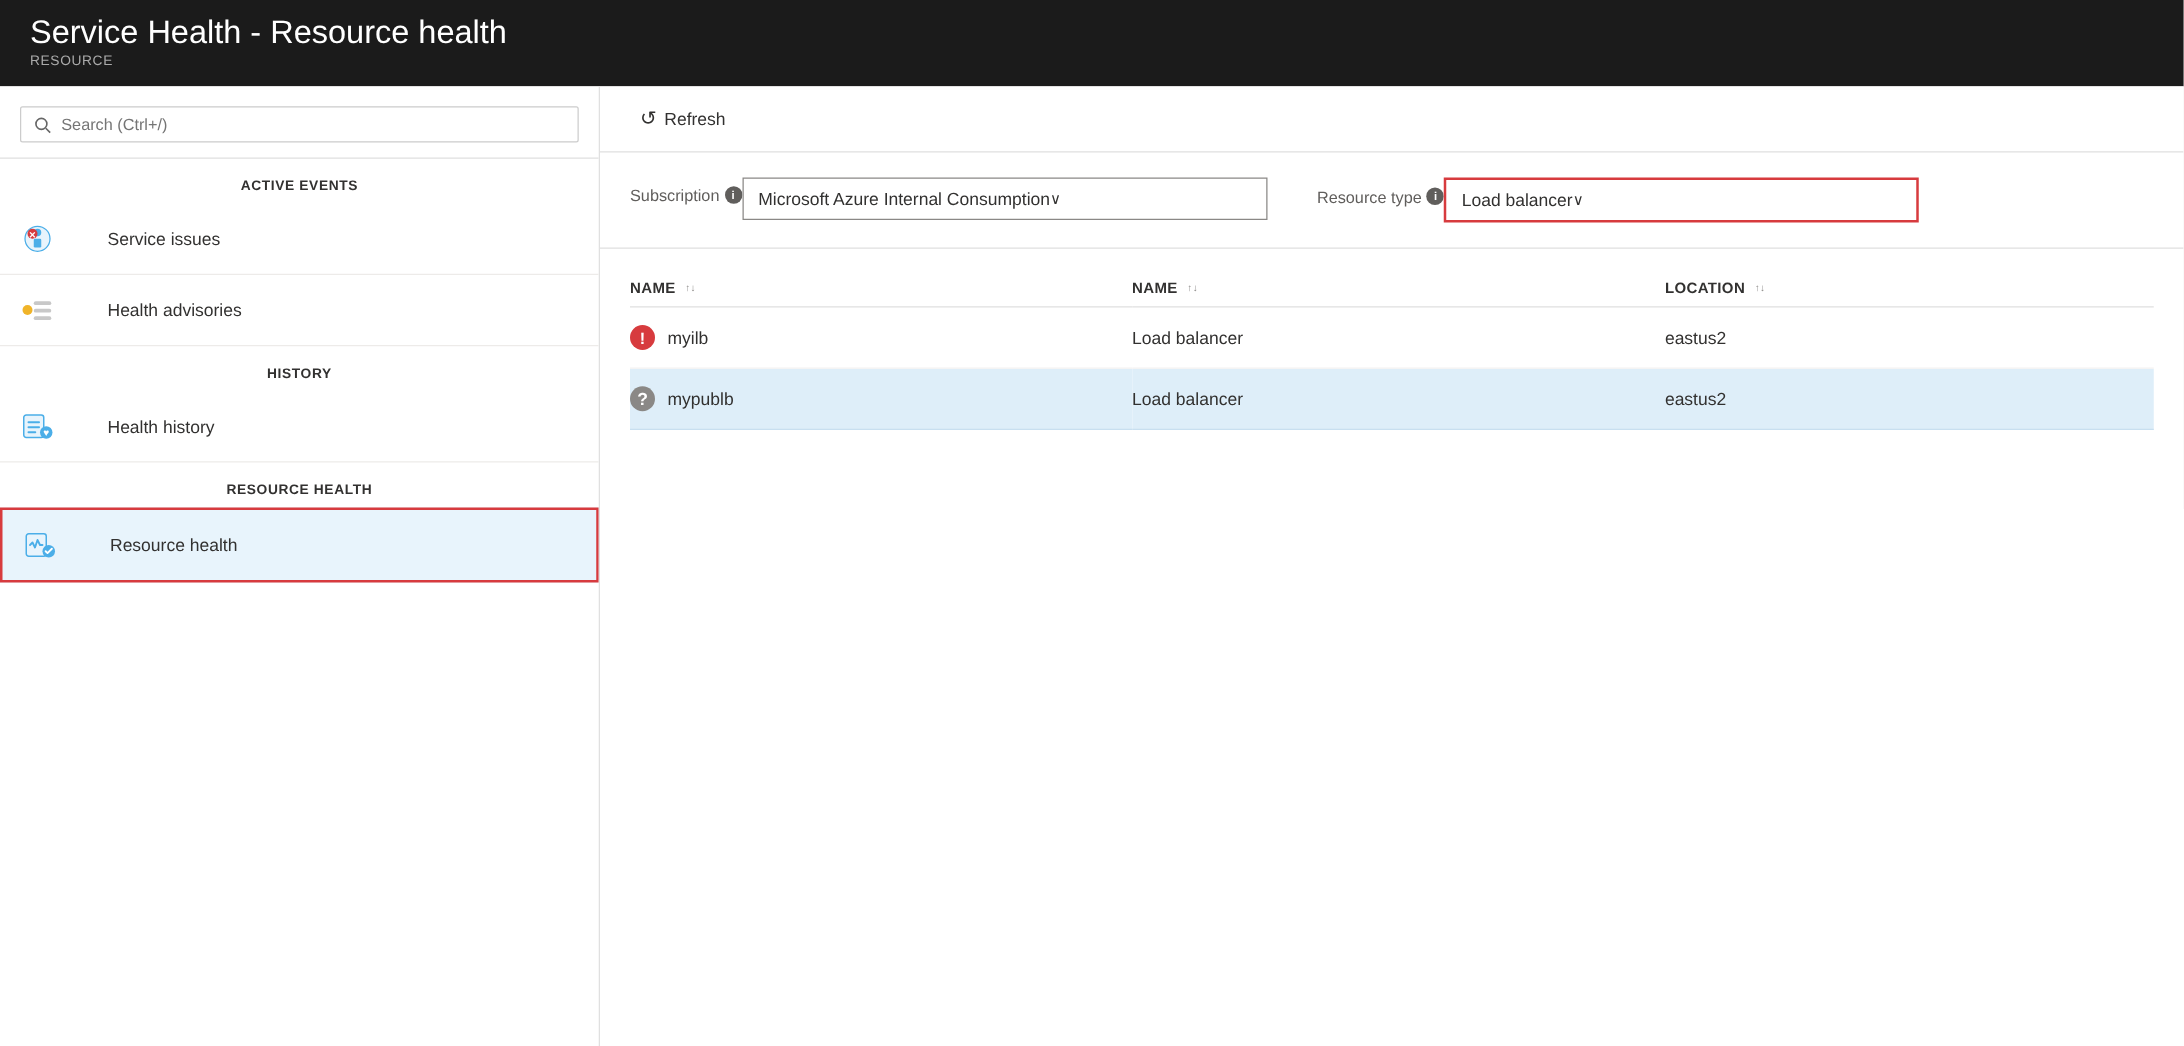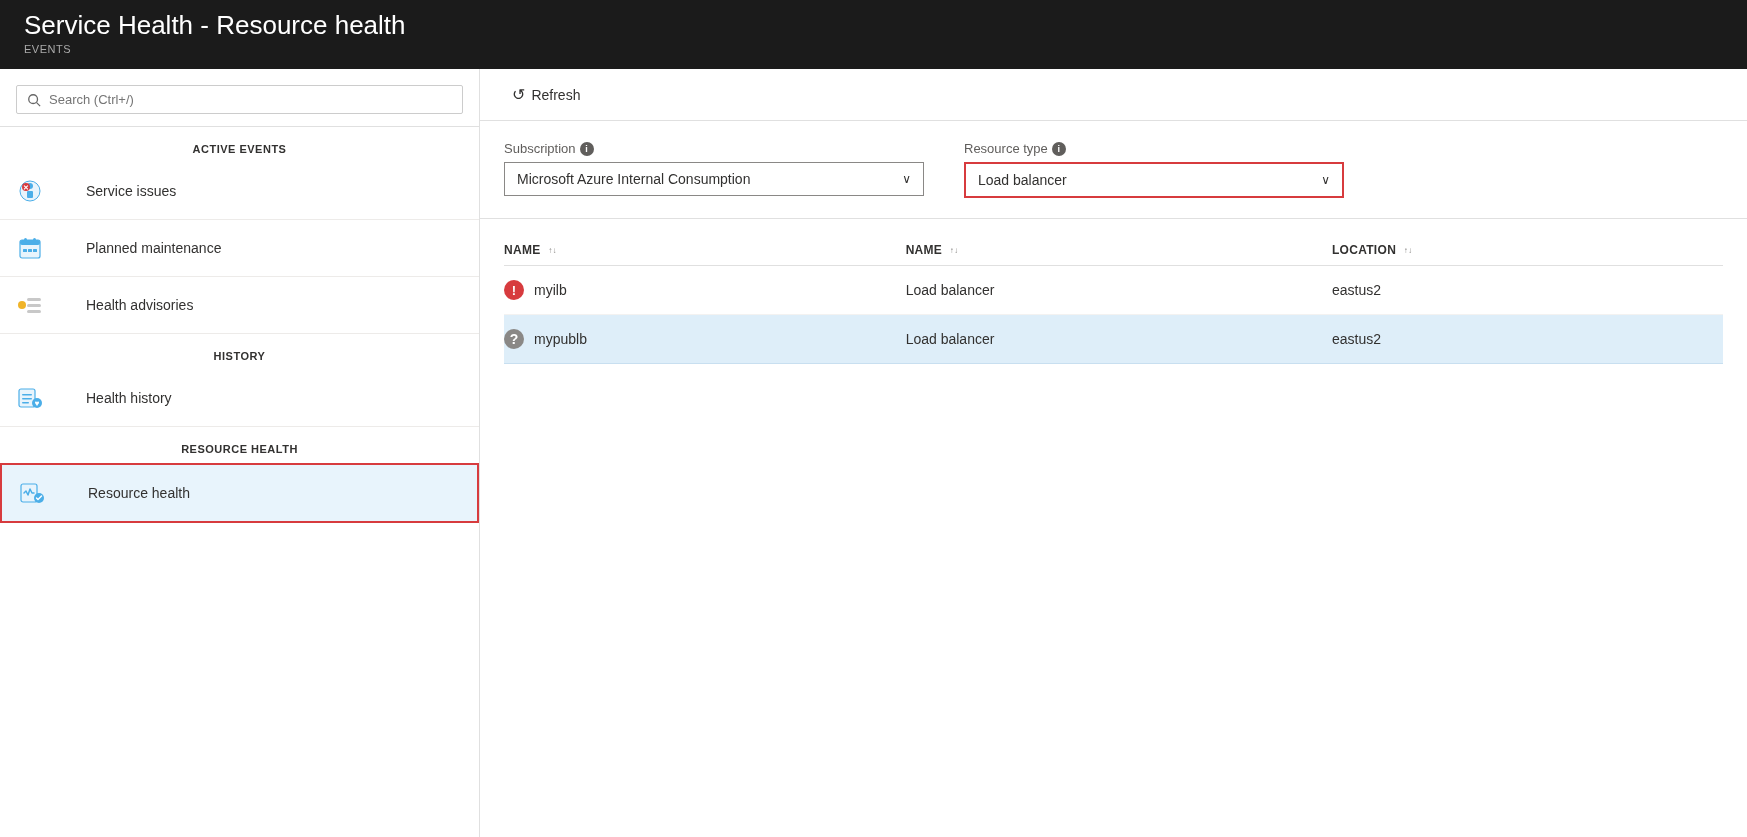--- a/index.html
+++ b/index.html
@@ -137,21 +137,21 @@
 
     .filters-row {
       display: flex;
       align-items: flex-start;
       padding: 20px 24px;
       gap: 40px;
       border-bottom: 1px solid #e0e0e0;
     }
     .filter-group {
       display: flex;
-      flex-direction: column;
+      flex-direction: row;
       min-width: 300px;
     }
     .filter-group.resource-type { min-width: 340px; }
     .filter-label {
       font-size: 13px;
       color: #605e5c;
       margin-bottom: 6px;
       display: flex;
       align-items: center;
       gap: 4px;
@@ -164,21 +164,20 @@
       height: 14px;
       background: #605e5c;
       border-radius: 50%;
       color: #fff;
       font-size: 9px;
       font-weight: bold;
     }
     .filter-select {
       display: flex;
       align-items: center;
-      justify-content: space-between;
       border: 1px solid #8a8886;
       padding: 8px 12px;
       cursor: pointer;
       background: #fff;
       font-size: 14px;
       color: #323130;
       min-width: 420px;
     }
     .filter-select.resource-type-select {
       min-width: 380px;
@@ -255,21 +254,21 @@
       align-items: center;
       gap: 10px;
     }
     .th-name { padding-left: 30px; }
   </style>
 </head>
 <body>
 
 <div class="header">
   <div class="header-title">Service Health - Resource health</div>
-  <div class="header-subtitle">EVENTS</div>
+  <div class="header-subtitle">RESOURCE</div>
 </div>
 
 <div class="main-layout">
 
   <div class="sidebar">
 
     <div class="sidebar-search">
       <div class="search-box">
         <svg class="search-icon-svg" width="14" height="14" viewBox="0 0 16 16" fill="none">
           <circle cx="7" cy="7" r="5" stroke="#666" stroke-width="1.5"></circle>
@@ -287,34 +286,20 @@
           <circle cx="13" cy="13" r="10" fill="#e8f4fc" stroke="#4baee8" stroke-width="1"></circle>
           <circle cx="13" cy="8" r="3" fill="#4baee8"></circle>
           <rect x="10" y="13" width="6" height="7" rx="1" fill="#4baee8"></rect>
           <circle cx="9" cy="9" r="4" fill="#d73b3e"></circle>
           <text x="9" y="12" text-anchor="middle" fill="#fff" font-size="7" font-weight="bold">✕</text>
         </svg>
       </div>
       <span class="sidebar-item-label">Service issues</span>
     </div>
 
-    <div class="sidebar-item">
-      <div class="sidebar-item-icon">
-        <svg width="26" height="26" viewBox="0 0 26 26">
-          <rect x="3" y="5" width="20" height="18" rx="2" fill="#e8f4fc" stroke="#4baee8" stroke-width="1.2"></rect>
-          <rect x="3" y="5" width="20" height="5" rx="2" fill="#4baee8"></rect>
-          <rect x="7" y="3" width="3" height="5" rx="1.5" fill="#4baee8"></rect>
-          <rect x="16" y="3" width="3" height="5" rx="1.5" fill="#4baee8"></rect>
-          <rect x="6" y="14" width="4" height="3" rx="0.5" fill="#4baee8"></rect>
-          <rect x="11" y="14" width="4" height="3" rx="0.5" fill="#4baee8"></rect>
-          <rect x="16" y="14" width="4" height="3" rx="0.5" fill="#4baee8"></rect>
-        </svg>
-      </div>
-      <span class="sidebar-item-label">Planned maintenance</span>
-    </div>
 
     <div class="sidebar-item">
       <div class="sidebar-item-icon">
         <svg width="26" height="26" viewBox="0 0 26 26">
           <ellipse cx="5" cy="13" rx="4" ry="4" fill="#f0b429"></ellipse>
           <rect x="10" y="6" width="14" height="3" rx="1.5" fill="#c8c8c8"></rect>
           <rect x="10" y="12" width="14" height="3" rx="1.5" fill="#c8c8c8"></rect>
           <rect x="10" y="18" width="14" height="3" rx="1.5" fill="#c8c8c8"></rect>
         </svg>
       </div>

